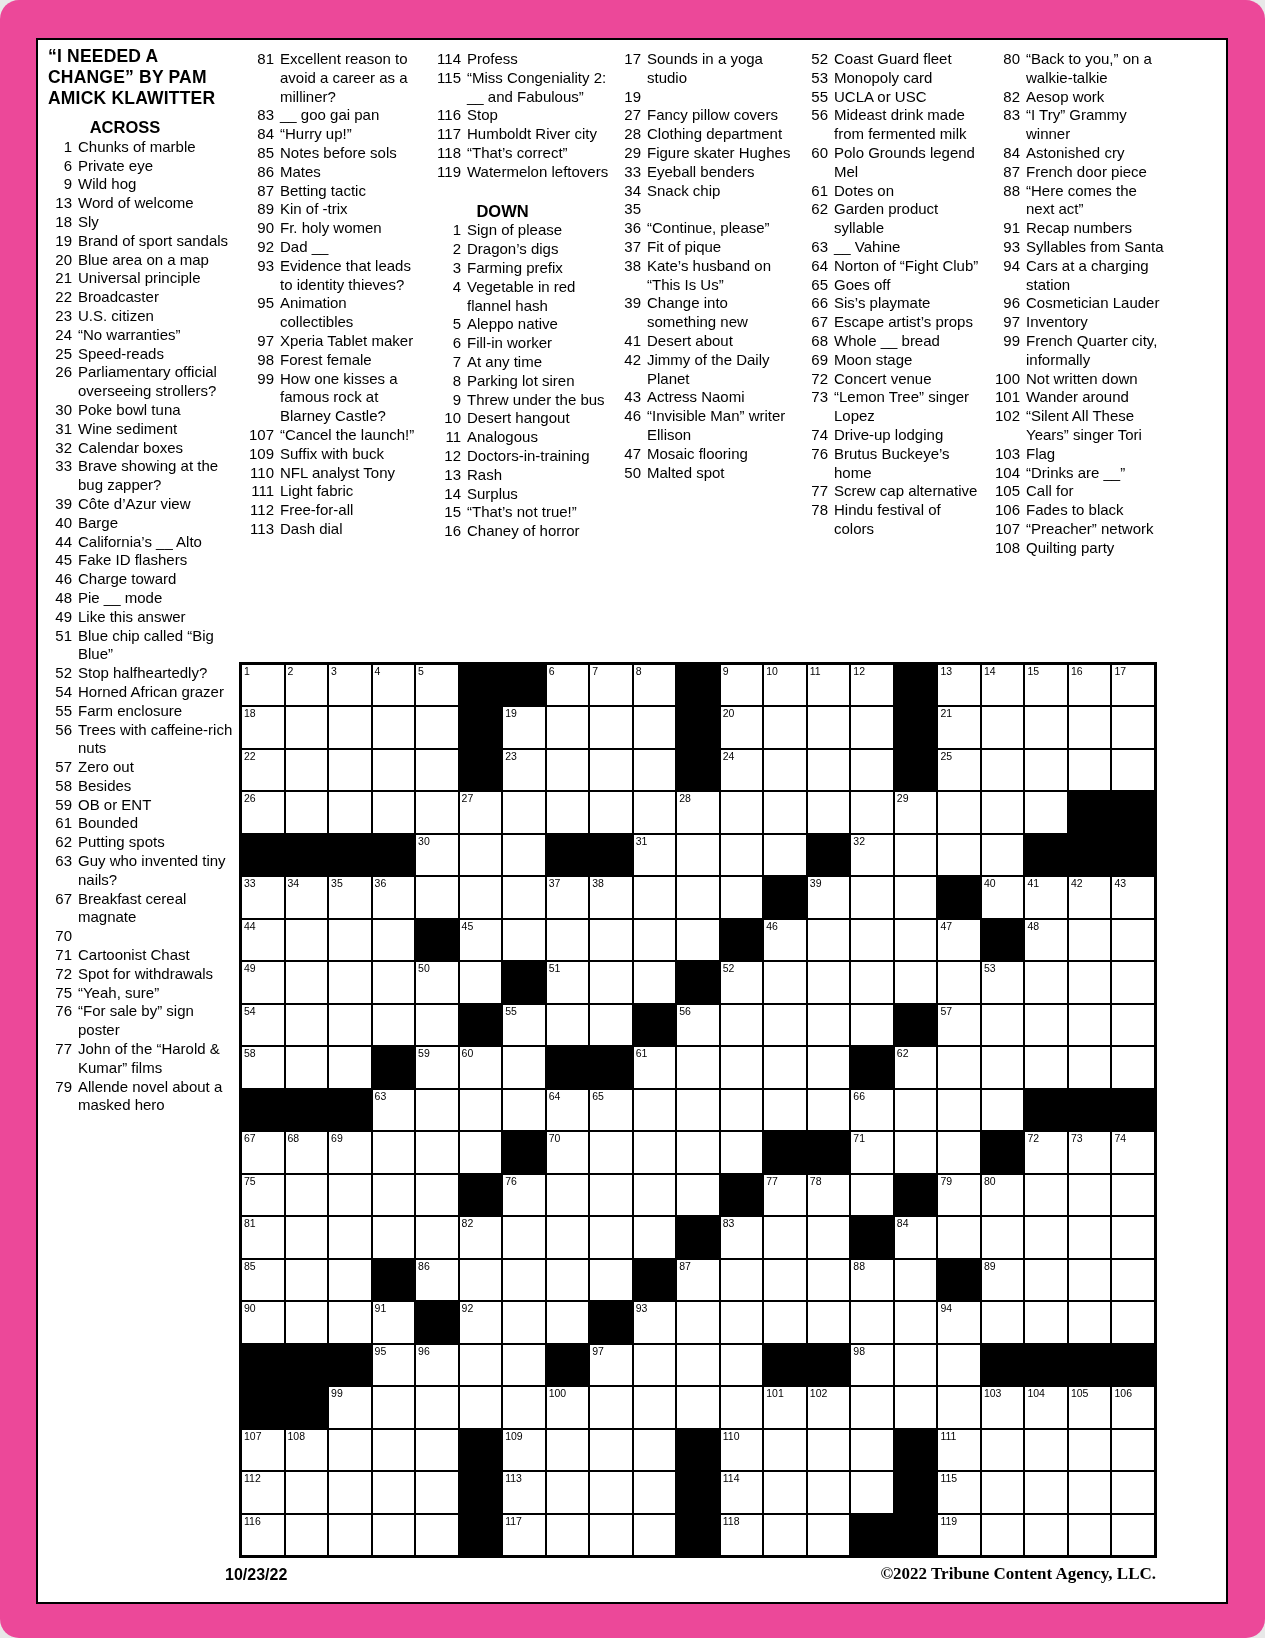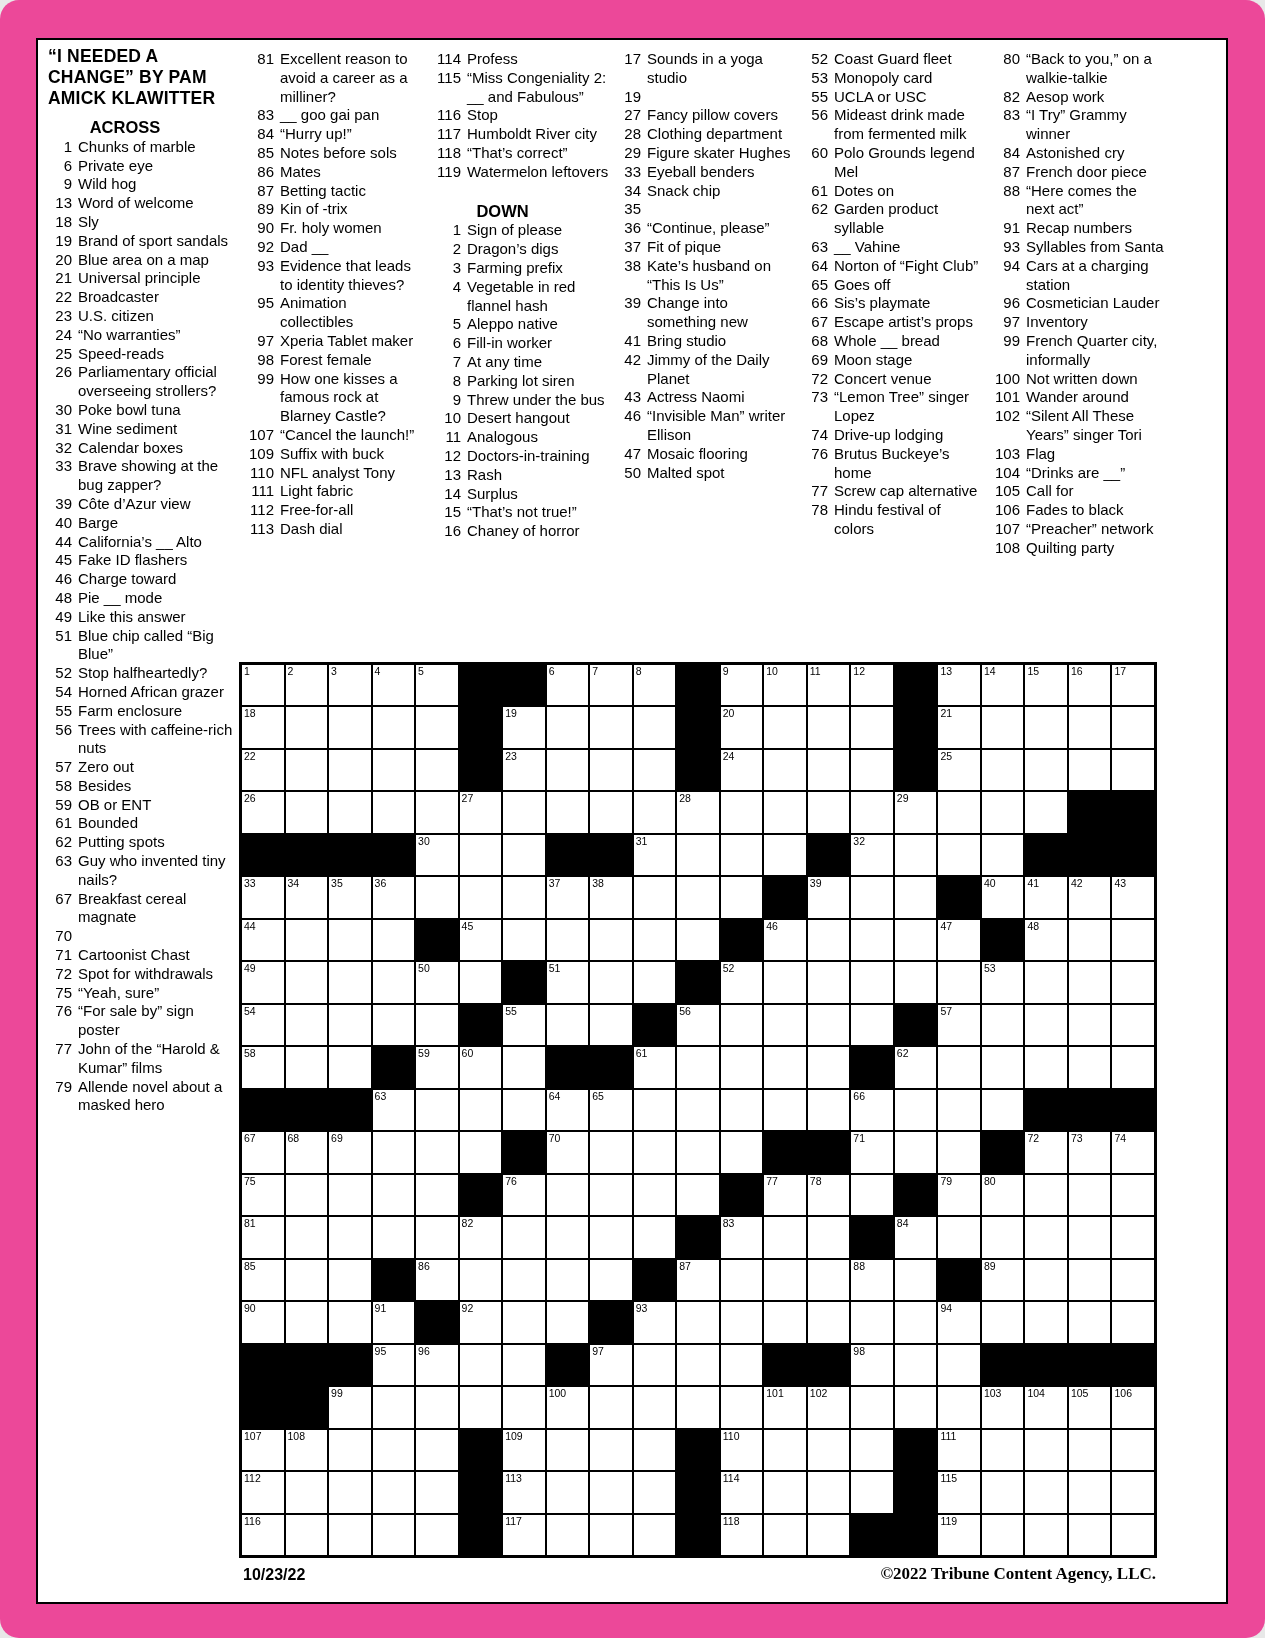--- a/index.html
+++ b/index.html
@@ -21,21 +21,21 @@
   #col-d1{left:573px;top:10px;width:184px;}
   #col-d1 .num{width:30px;}
   #col-d2{left:760px;top:10px;width:183px;}
   #col-d2 .num{width:30px;}
   #col-d3{left:947px;top:10px;width:184px;}
   #col-d3 .num{width:35px;}
   #grid{position:absolute;left:201px;top:622px;width:918px;height:896px;box-sizing:border-box;border:3px solid #000;background:#000;display:grid;grid-template-columns:repeat(21,1fr);grid-template-rows:repeat(21,1fr);gap:2px;}
   .cell{background:#fff;position:relative;}
   .cell.black{background:#000;}
   .cell .cnum{position:absolute;left:2px;top:0px;font-size:10.5px;line-height:12px;}
-  #date{position:absolute;left:205px;top:1526px;font-weight:bold;font-size:16px;}
+  #date{position:absolute;left:187px;top:1526px;font-weight:bold;font-size:16px;}
   #copyright{position:absolute;right:70px;top:1524px;font-family:"Liberation Serif",serif;font-weight:bold;font-size:17px;text-align:center;}
 </style>
 </head>
 <body>
 
 <div id="page">
   <div id="frame">
     <div id="title">“I NEEDED A
 CHANGE” BY PAM
 AMICK KLAWITTER</div>
@@ -429,21 +429,21 @@
         <div class="clue">
           <span class="num">38</span>
           <span class="txt">Kate’s husband on “This Is Us”</span>
         </div>
         <div class="clue">
           <span class="num">39</span>
           <span class="txt">Change into something new</span>
         </div>
         <div class="clue">
           <span class="num">41</span>
-          <span class="txt">Bring studio</span>
+          <span class="txt">Desert about</span>
         </div>
         <div class="clue">
           <span class="num">42</span>
           <span class="txt">Jimmy of the Daily Planet</span>
         </div>
         <div class="clue">
           <span class="num">43</span>
           <span class="txt">Actress Naomi</span>
         </div>
         <div class="clue">

